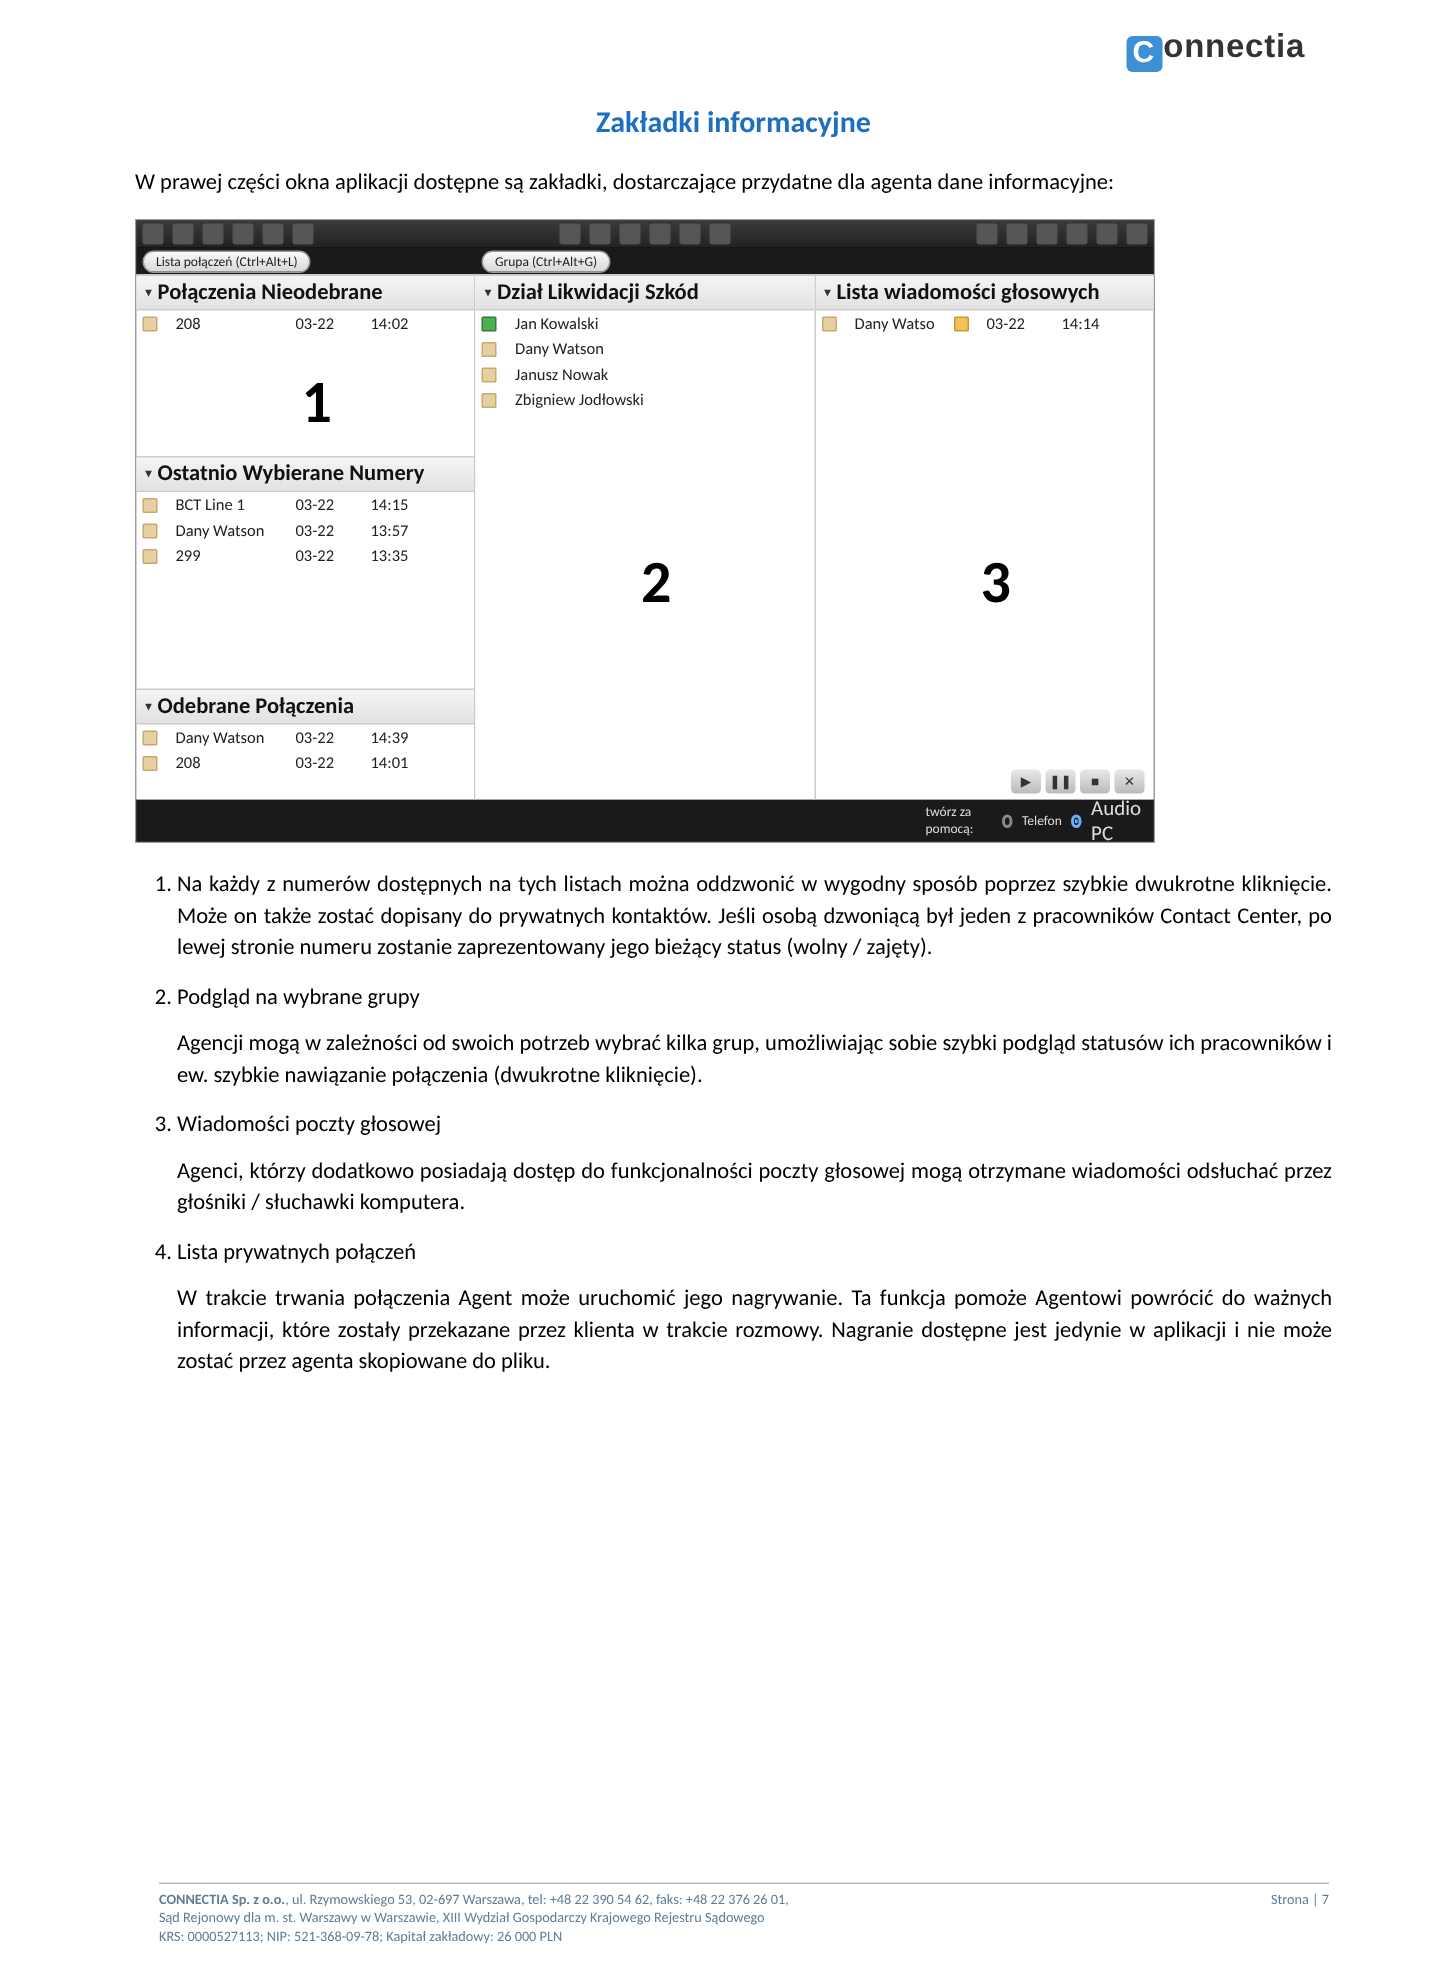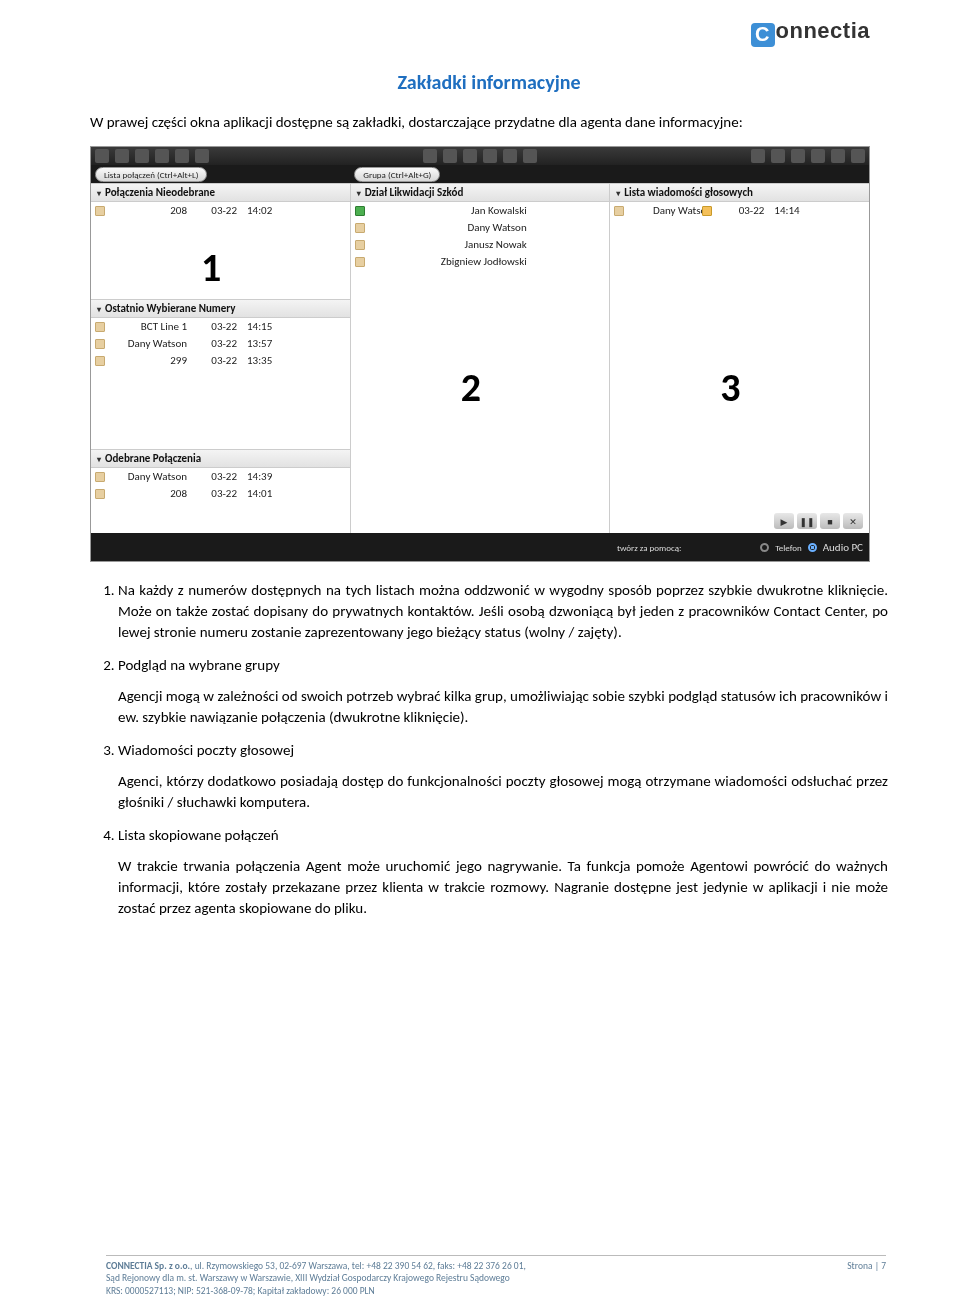--- a/index.html
+++ b/index.html
@@ -44,27 +44,26 @@
     font-size: 20px;
     font-weight: bold;
     margin: 40px 0 18px;
   }
   p.intro {
     margin: 0 0 14px 0;
     line-height: 1.35;
     text-align: justify;
   }
   .screenshot {
-    width: 780px;
+    width: 680px;
     margin: 0 0 18px 0;
     background: #000;
     border: 1px solid #999;
     font-size: 10px;
     color: #ddd;
-    text-align: right;
   }
   .ss-toolbar {
     height: 18px;
     background: linear-gradient(#3a3a3a,#222);
     display: flex;
     align-items: center;
     padding: 0 4px;
     gap: 6px;
   }
   .tb-icon {
@@ -97,21 +96,21 @@
     position: relative;
     min-height: 350px;
     background: #fff;
   }
   .ss-col:last-child { border-right: none; }
   .panel-header {
     background: linear-gradient(#f4f4f4,#e2e2e2);
     border-top: 1px solid #ccc;
     border-bottom: 1px solid #ccc;
     padding: 2px 6px;
-    font-size: 11px;
+    font-size: 15px;
     font-weight: bold;
     color: #111;
     display: flex;
     align-items: center;
     gap: 4px;
   }
   .panel-header::before {
     content: "▾";
     font-size: 8px;
     color: #333;
@@ -335,38 +334,38 @@
           <span class="media-btn">■</span>
           <span class="media-btn">✕</span>
         </div>
       </div>
     </div>
     <div class="ss-footer">
       <span class="ss-footer-text">twórz za pomocą:</span>
       <span class="radio"></span>
       <span style="color:#ddd;font-size:9px">Telefon</span>
       <span class="radio on"></span>
-      <span style="color:#ddd;font-size:11px">Audio PC</span>
+      <span style="color:#ddd;font-size:14px">Audio PC</span>
     </div>
   </div>
 
   <ol class="main-list">
     <li>
       <p>Na każdy z numerów dostępnych na tych listach można oddzwonić w wygodny sposób poprzez szybkie dwukrotne kliknięcie. Może on także zostać dopisany do prywatnych kontaktów. Jeśli osobą dzwoniącą był jeden z pracowników Contact Center, po lewej stronie numeru zostanie zaprezentowany jego bieżący status (wolny / zajęty).</p>
     </li>
     <li>
       <span class="item-title">Podgląd na wybrane grupy</span>
       <p>Agencji mogą w zależności od swoich potrzeb wybrać kilka grup, umożliwiając sobie szybki podgląd statusów ich pracowników i ew. szybkie nawiązanie połączenia (dwukrotne kliknięcie).</p>
     </li>
     <li>
       <span class="item-title">Wiadomości poczty głosowej</span>
       <p>Agenci, którzy dodatkowo posiadają dostęp do funkcjonalności poczty głosowej mogą otrzymane wiadomości odsłuchać przez głośniki / słuchawki komputera.</p>
     </li>
     <li>
-      <span class="item-title">Lista skopiowane połączeń</span>
+      <span class="item-title">Lista prywatnych połączeń</span>
       <p>W trakcie trwania połączenia Agent może uruchomić jego nagrywanie. Ta funkcja pomoże Agentowi powrócić do ważnych informacji, które zostały przekazane przez klienta w trakcie rozmowy. Nagranie dostępne jest jedynie w aplikacji i nie może zostać przez agenta skopiowane do pliku.</p>
     </li>
   </ol>
 
 </div>
 
 <div class="footer">
   <hr>
   <div class="footer-row">
     <div>

